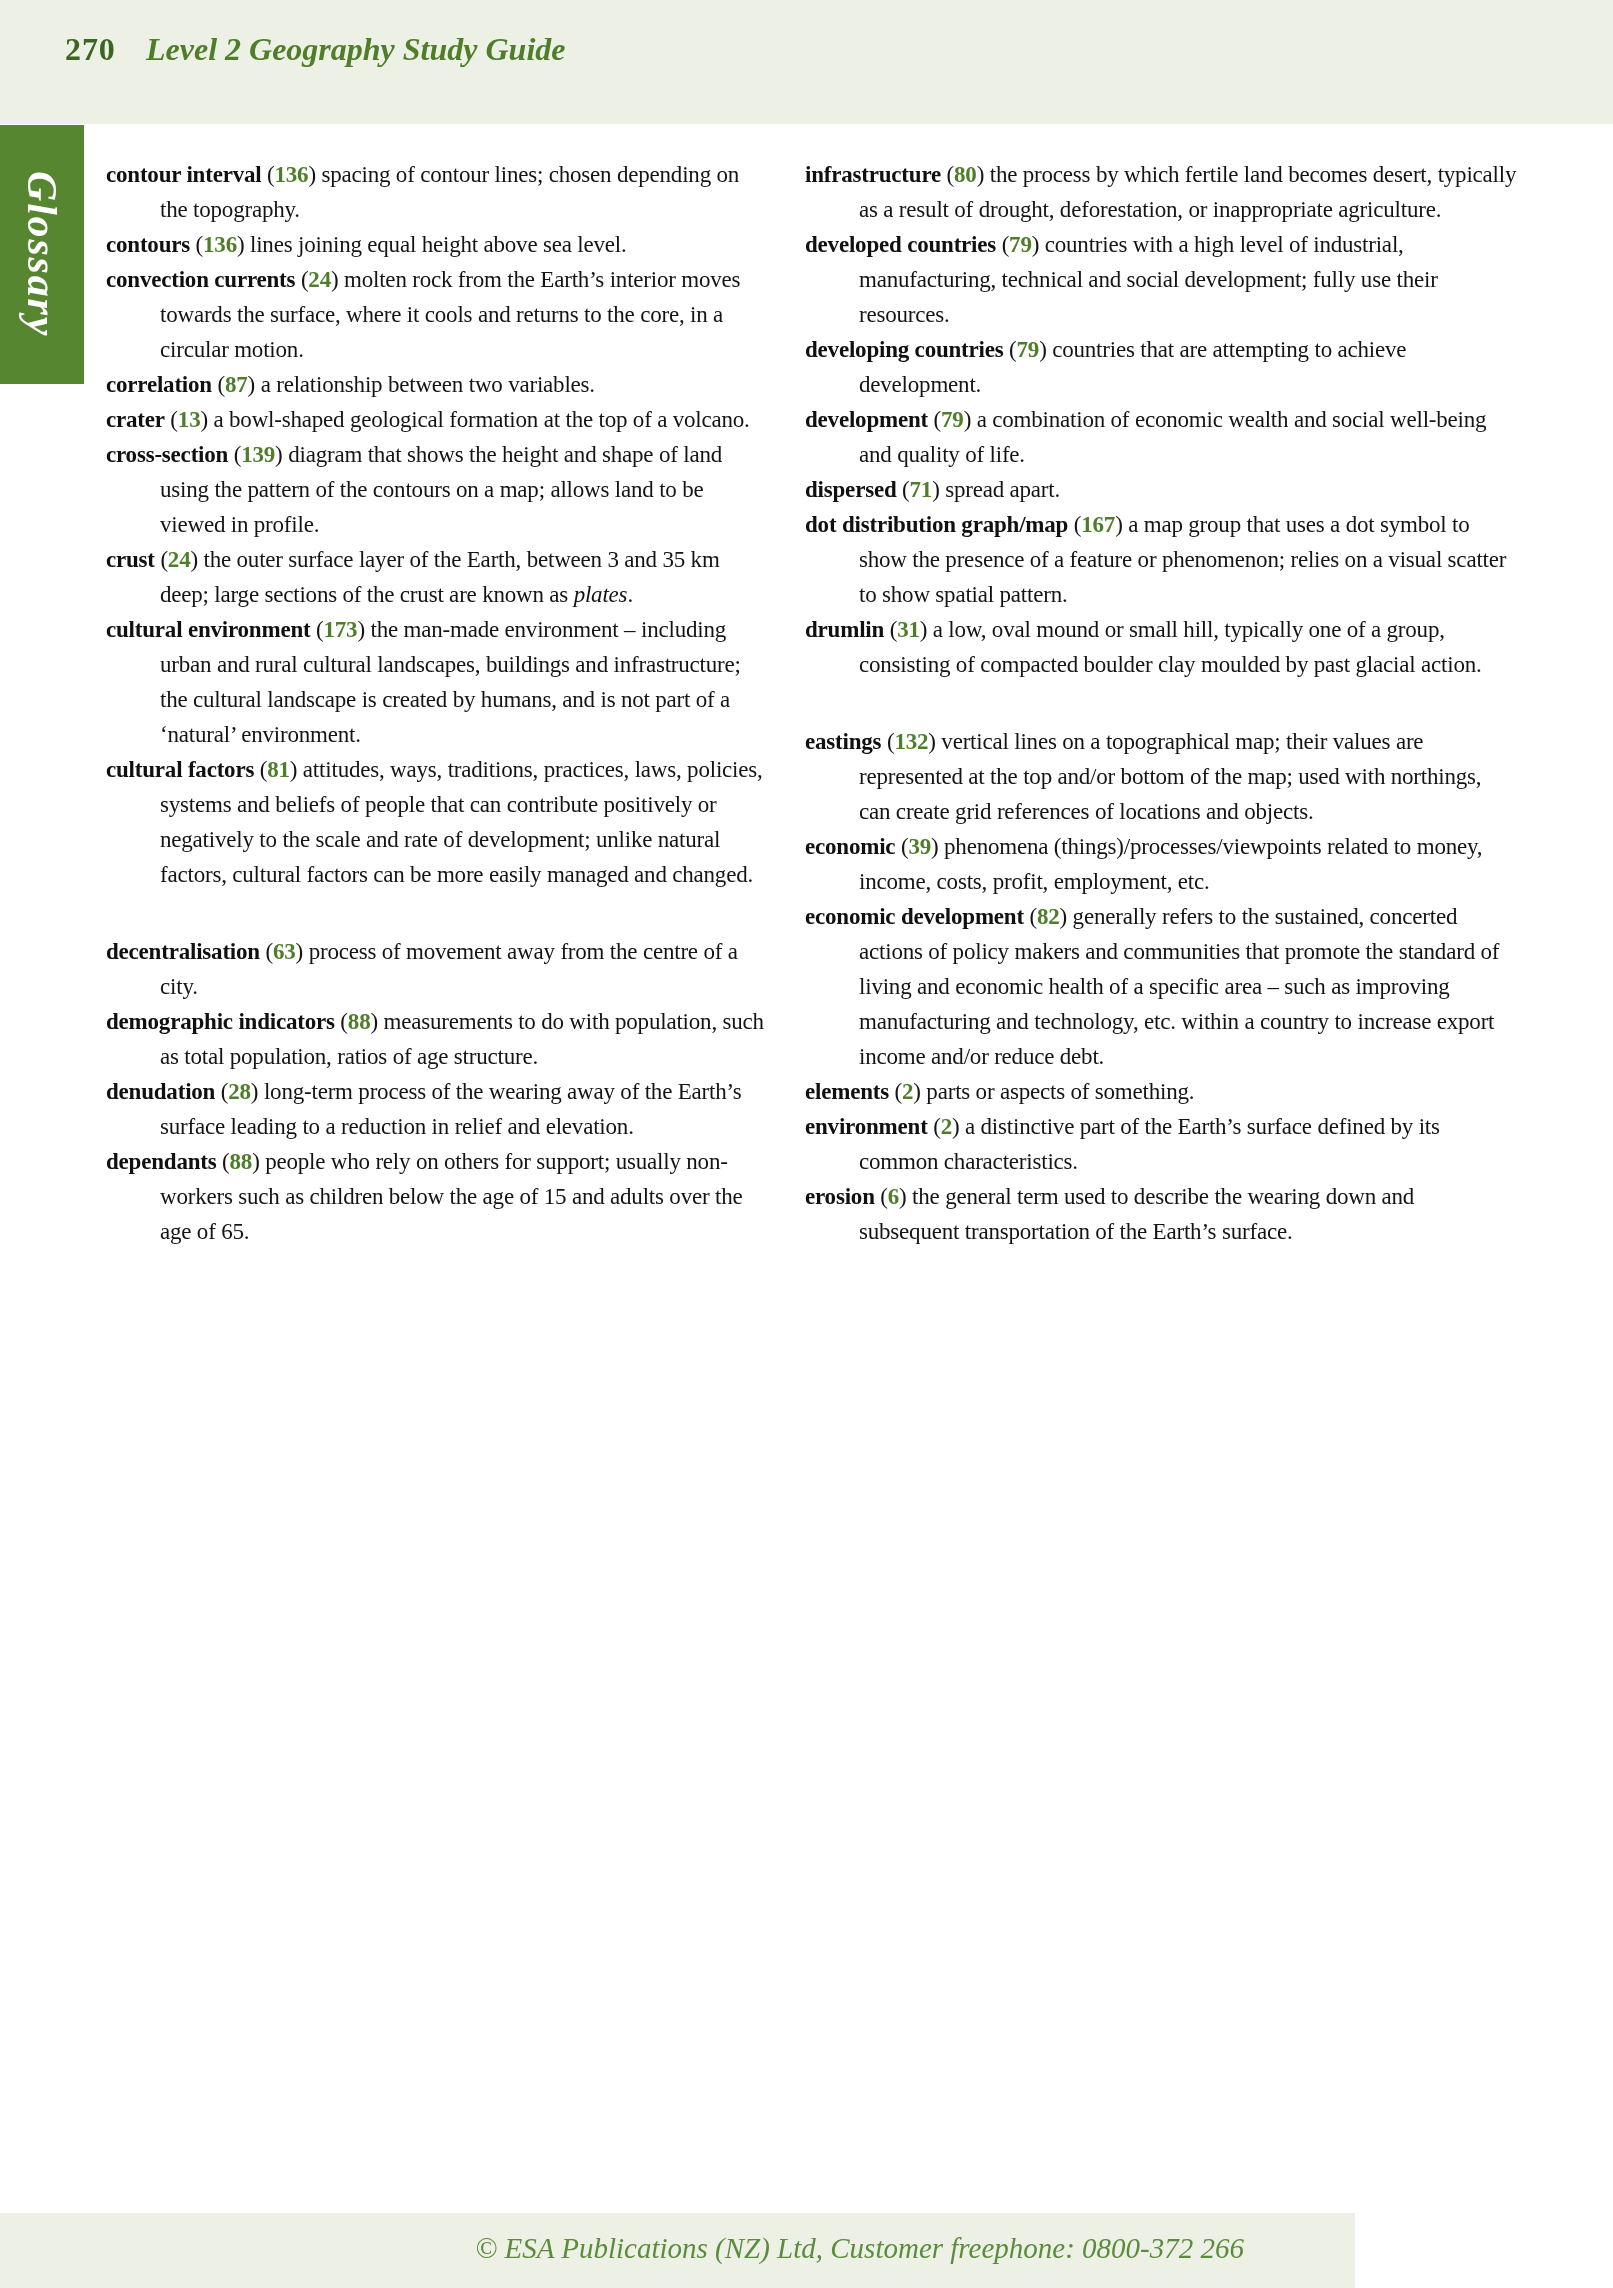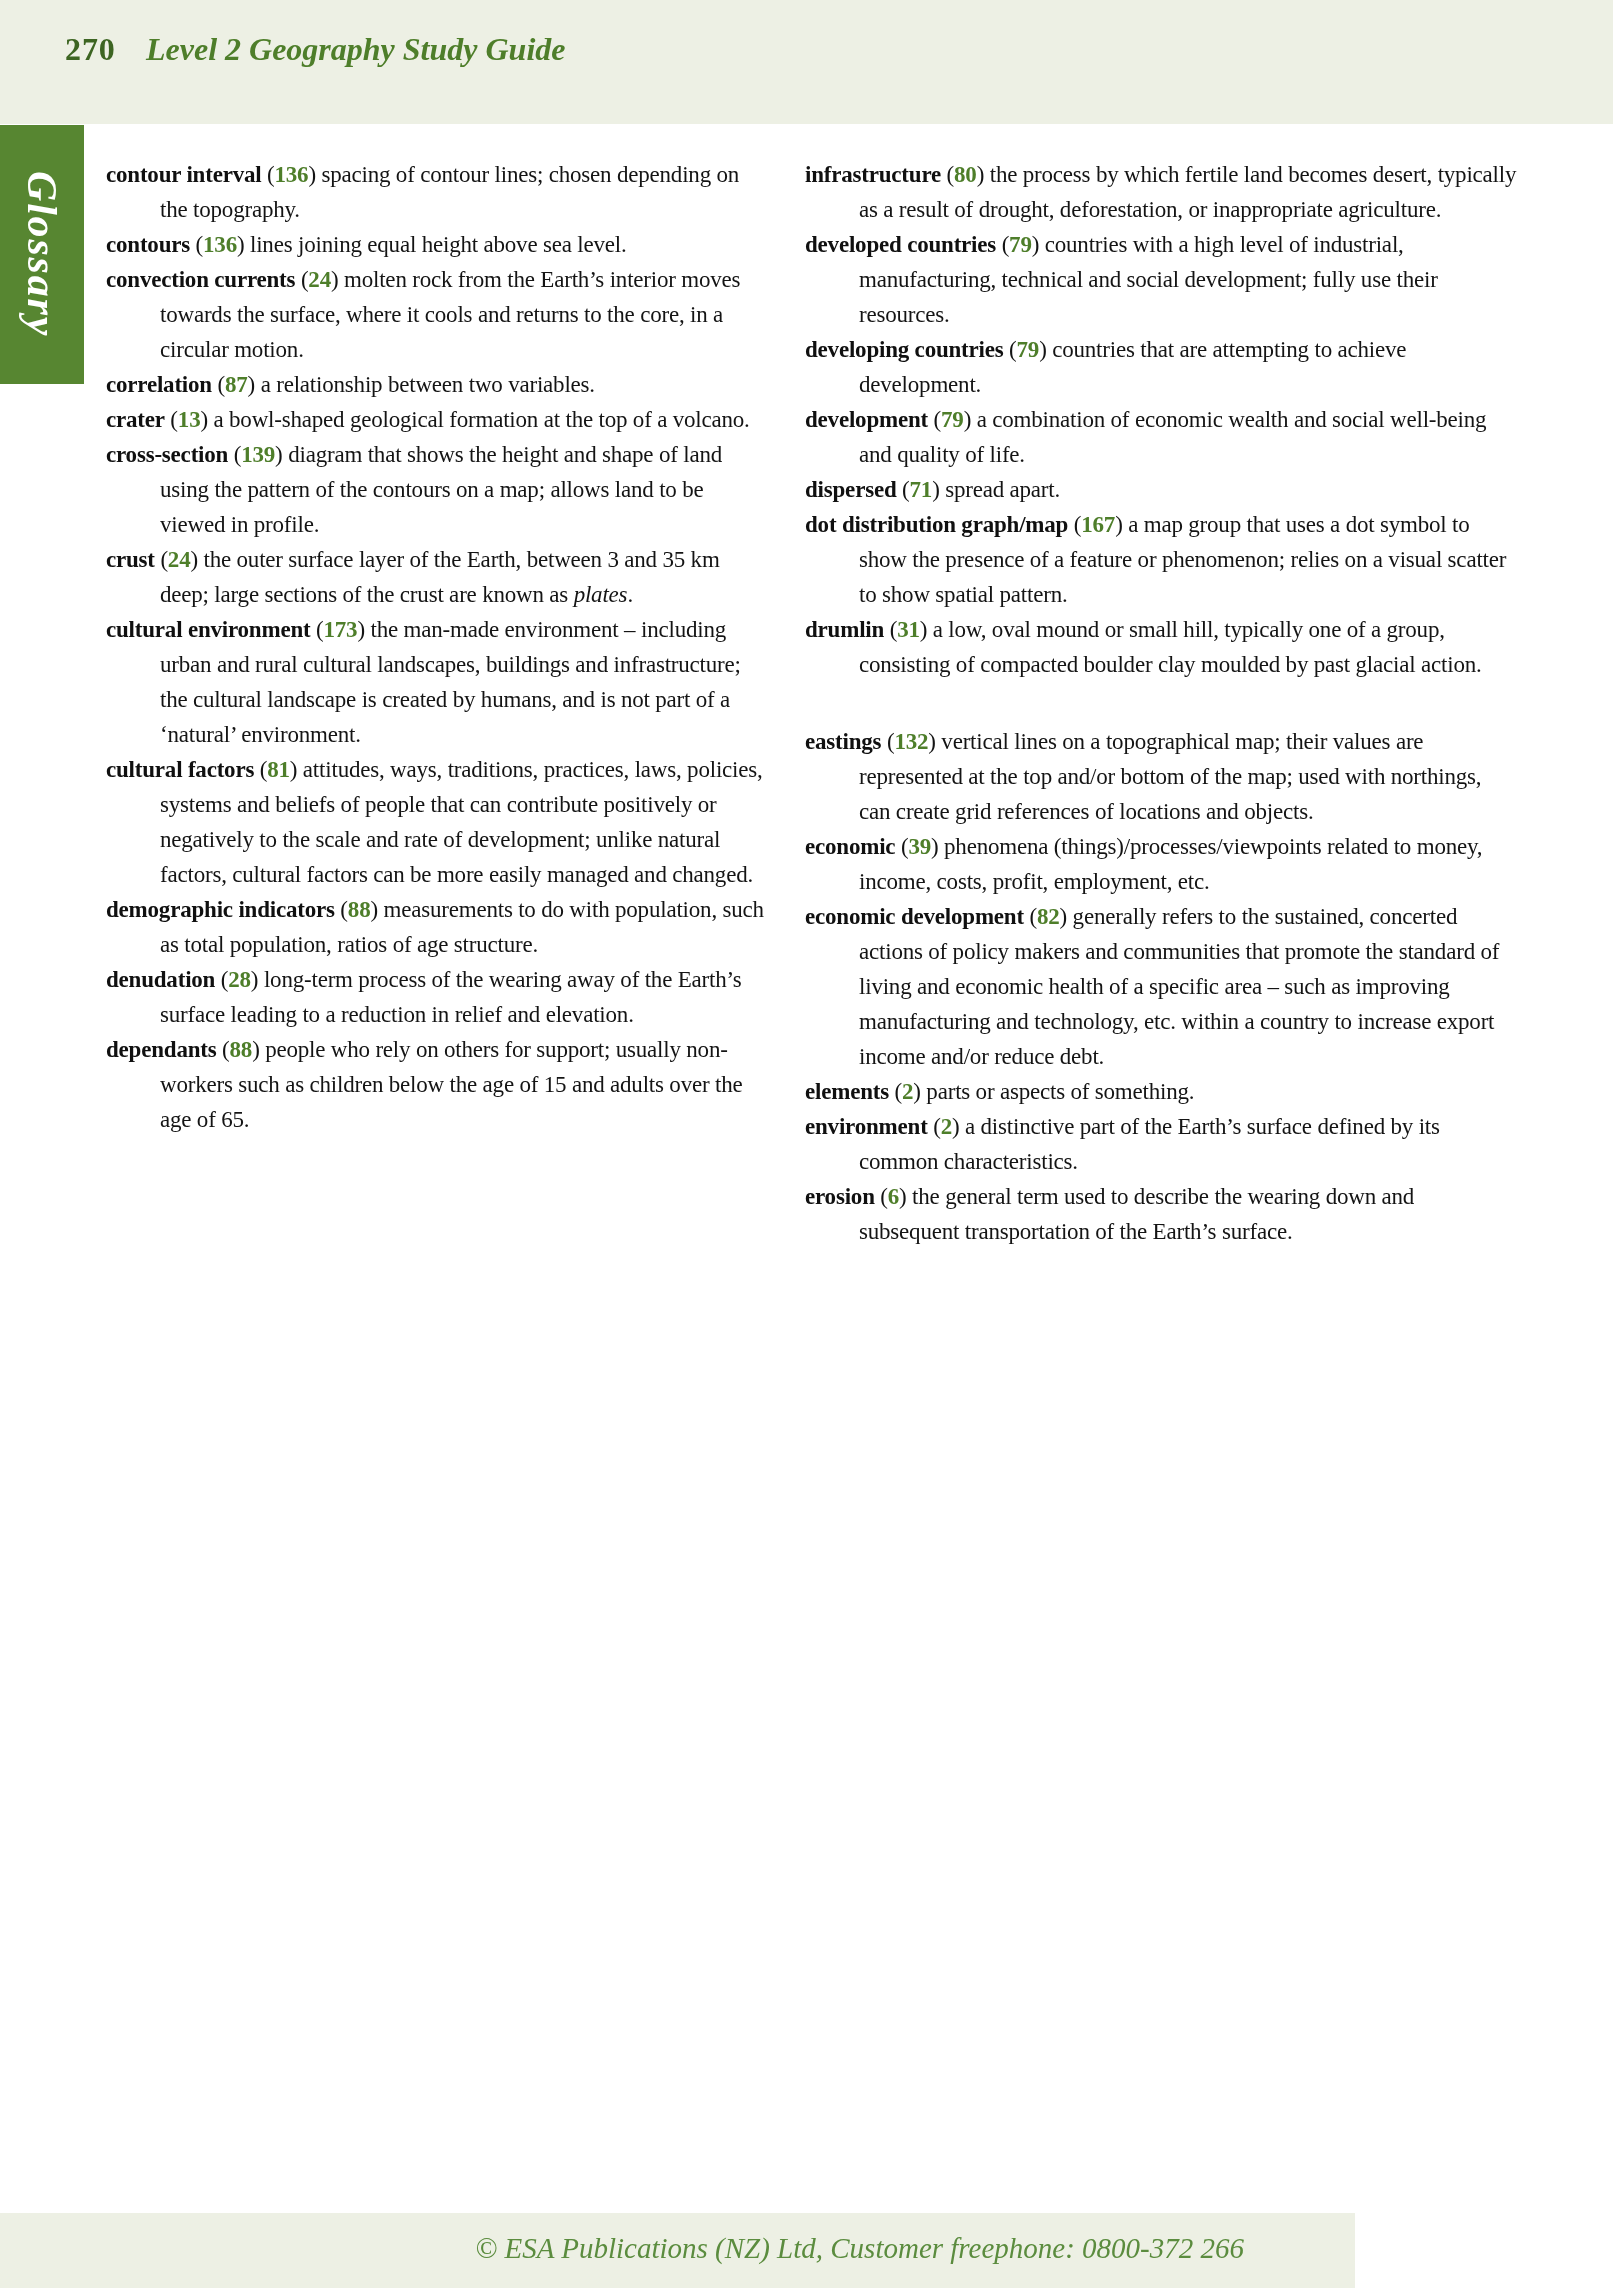--- a/index.html
+++ b/index.html
@@ -63,20 +63,21 @@
   <section class="col col-left" id="col-left">
       <div class="entry"><span class="term">contour interval</span> <span>(<span class="pnum">136</span>)</span> <span>spacing of contour lines; chosen depending on the topography.</span></div>
       <div class="entry"><span class="term">contours</span> <span>(<span class="pnum">136</span>)</span> <span>lines joining equal height above sea level.</span></div>
       <div class="entry"><span class="term">convection currents</span> <span>(<span class="pnum">24</span>)</span> <span>molten rock from the Earth’s interior moves towards the surface, where it cools and returns to the core, in a circular motion.</span></div>
       <div class="entry"><span class="term">correlation</span> <span>(<span class="pnum">87</span>)</span> <span>a relationship between two variables.</span></div>
       <div class="entry"><span class="term">crater</span> <span>(<span class="pnum">13</span>)</span> <span>a bowl-shaped geological formation at the top of a volcano.</span></div>
       <div class="entry"><span class="term">cross-section</span> <span>(<span class="pnum">139</span>)</span> <span>diagram that shows the height and shape of land using the pattern of the contours on a map; allows land to be viewed in profile.</span></div>
       <div class="entry"><span class="term">crust</span> <span>(<span class="pnum">24</span>)</span> <span>the outer surface layer of the Earth, between 3 and 35 km deep; large sections of the crust are known as <i>plates</i>.</span></div>
       <div class="entry"><span class="term">cultural environment</span> <span>(<span class="pnum">173</span>)</span> <span>the man-made environment – including urban and rural cultural landscapes, buildings and infrastructure; the cultural landscape is created by humans, and is not part of a ‘natural’ environment.</span></div>
       <div class="entry"><span class="term">cultural factors</span> <span>(<span class="pnum">81</span>)</span> <span>attitudes, ways, traditions, practices, laws, policies, systems and beliefs of people that can contribute positively or negatively to the scale and rate of development; unlike natural factors, cultural factors can be more easily managed and changed.</span></div>
+      <div class="entry gap"><span class="term">decentralisation</span> <span>(<span class="pnum">63</span>)</span> <span>process of movement away from the centre of a city.</span></div>
       <div class="entry"><span class="term">demographic indicators</span> <span>(<span class="pnum">88</span>)</span> <span>measurements to do with population, such as total population, ratios of age structure.</span></div>
       <div class="entry"><span class="term">denudation</span> <span>(<span class="pnum">28</span>)</span> <span>long-term process of the wearing away of the Earth’s surface leading to a reduction in relief and elevation.</span></div>
       <div class="entry"><span class="term">dependants</span> <span>(<span class="pnum">88</span>)</span> <span>people who rely on others for support; usually non-workers such as children below the age of 15 and adults over the age of 65.</span></div>
     </section>
   <section class="col col-right" id="col-right">
       <div class="entry"><span class="term">infrastructure</span> <span>(<span class="pnum">80</span>)</span> <span>the process by which fertile land becomes desert, typically as a result of drought, deforestation, or inappropriate agriculture.</span></div>
       <div class="entry"><span class="term">developed countries</span> <span>(<span class="pnum">79</span>)</span> <span>countries with a high level of industrial, manufacturing, technical and social development; fully use their resources.</span></div>
       <div class="entry"><span class="term">developing countries</span> <span>(<span class="pnum">79</span>)</span> <span>countries that are attempting to achieve development.</span></div>
       <div class="entry"><span class="term">development</span> <span>(<span class="pnum">79</span>)</span> <span>a combination of economic wealth and social well-being and quality of life.</span></div>
       <div class="entry"><span class="term">dispersed</span> <span>(<span class="pnum">71</span>)</span> <span>spread apart.</span></div>

